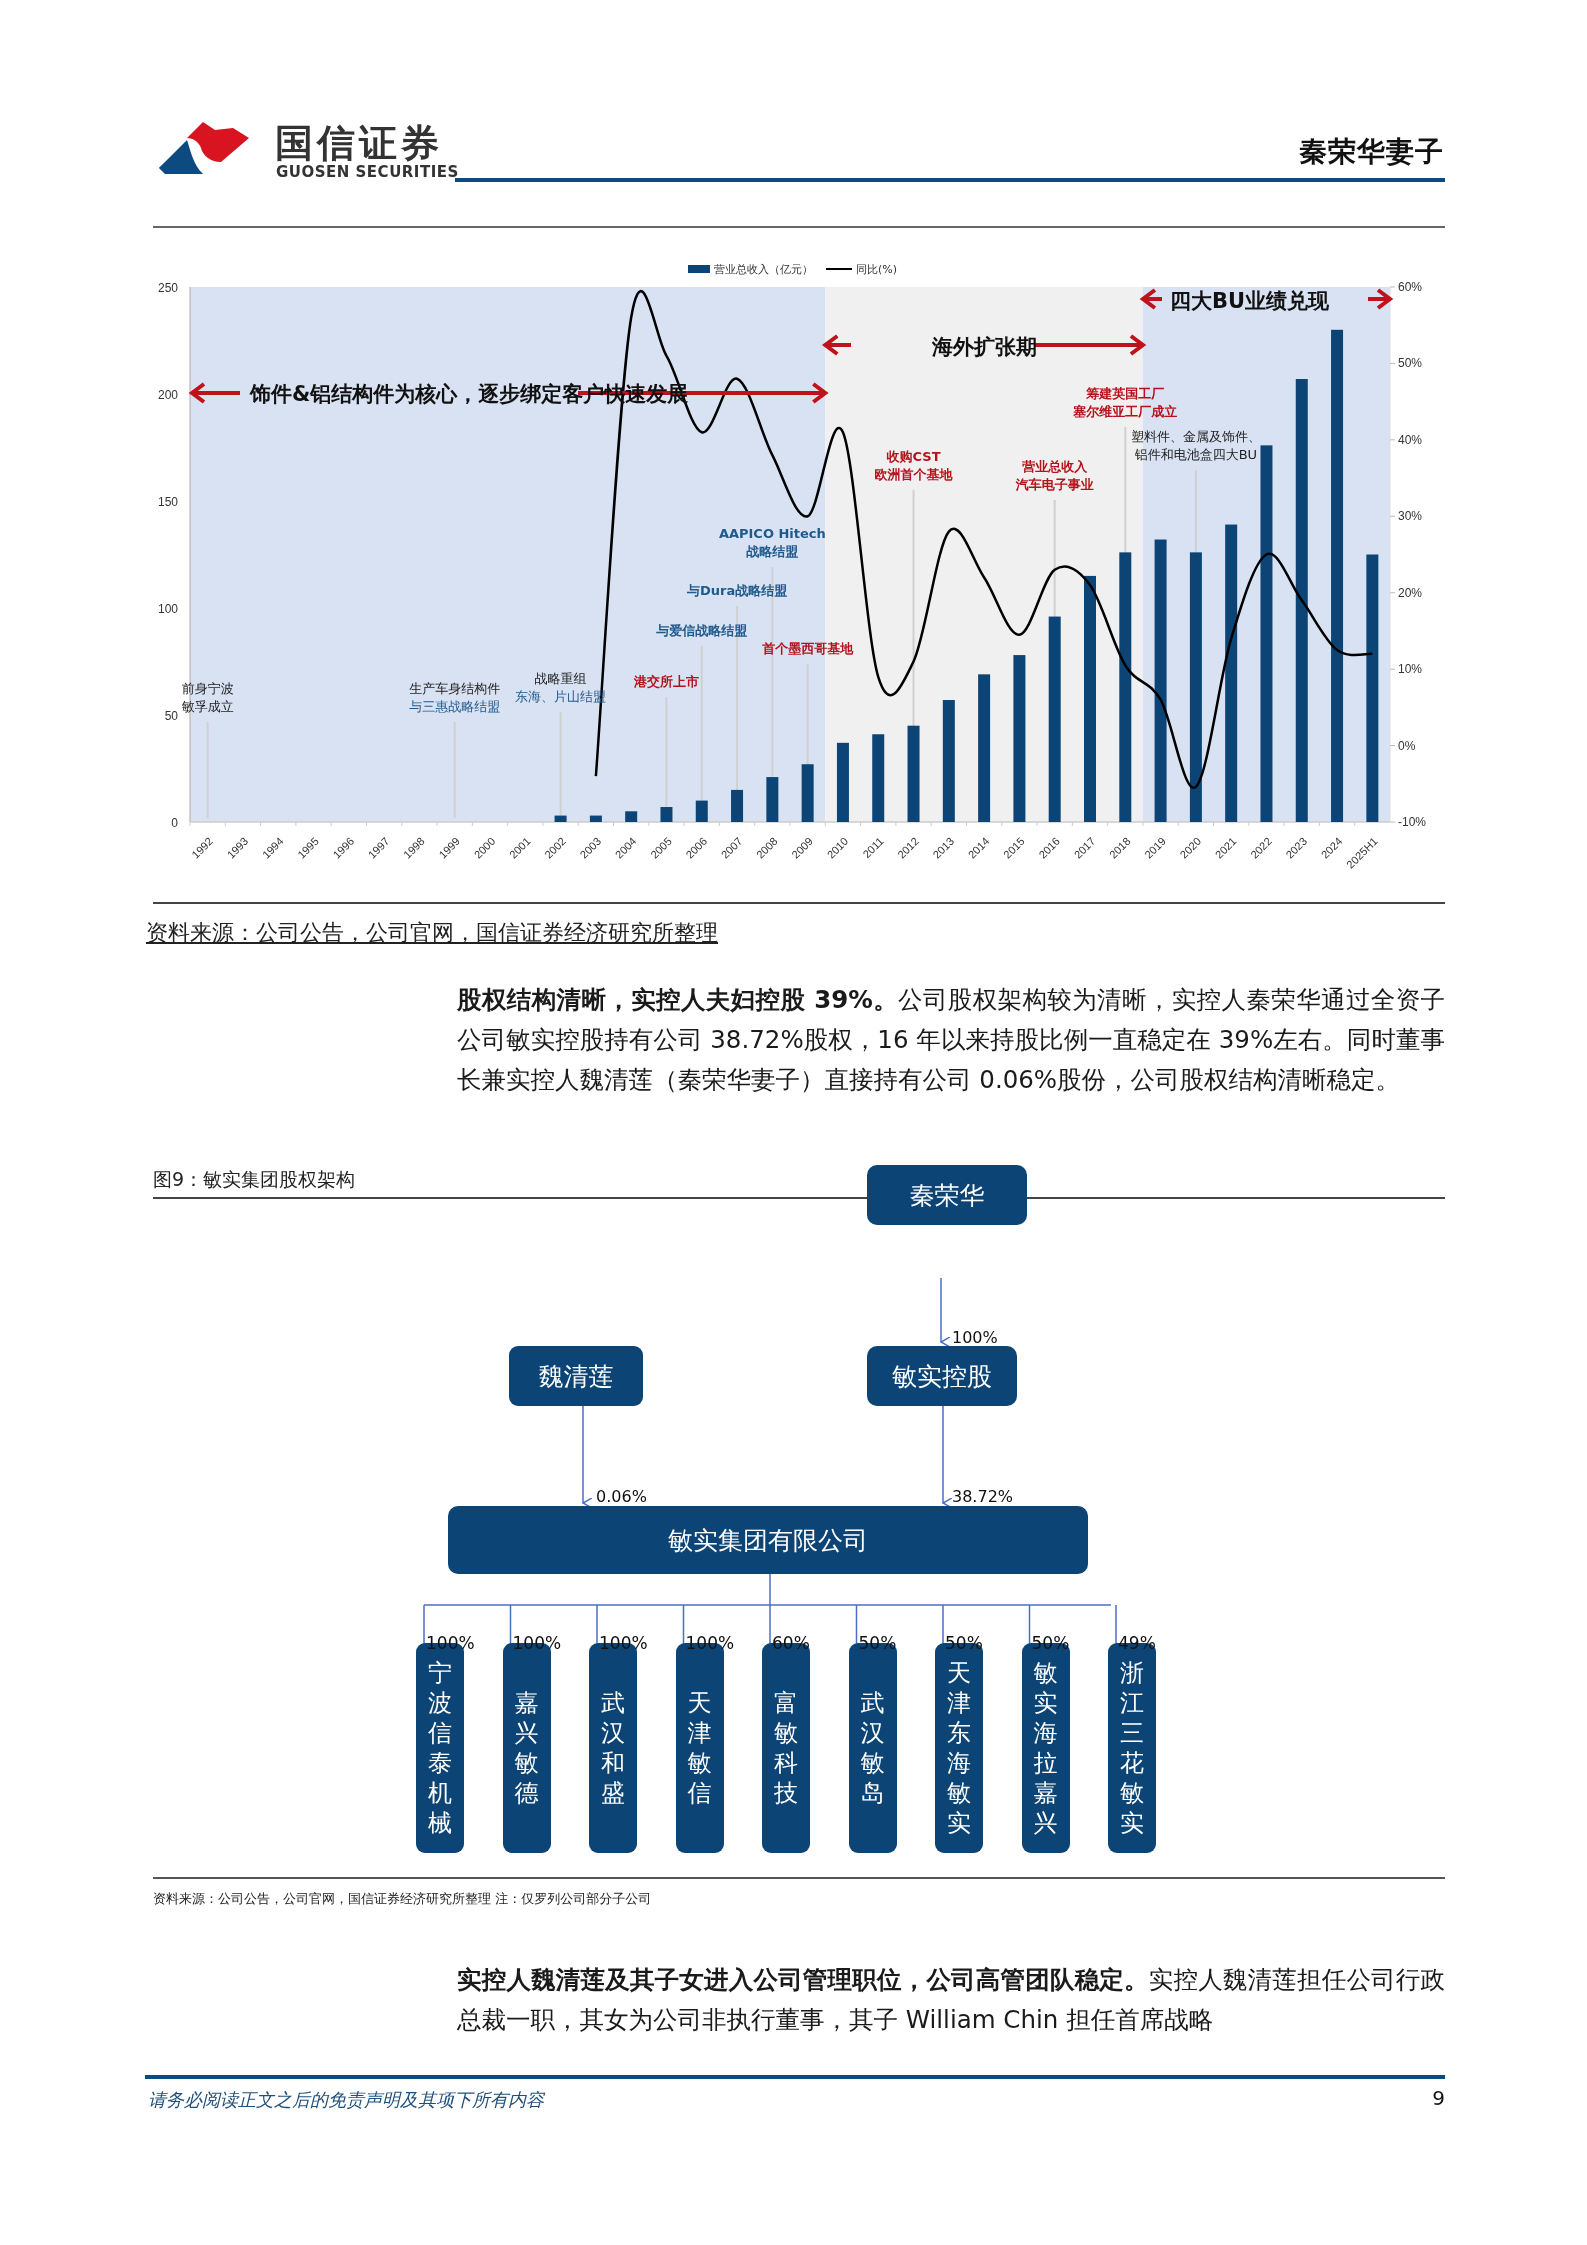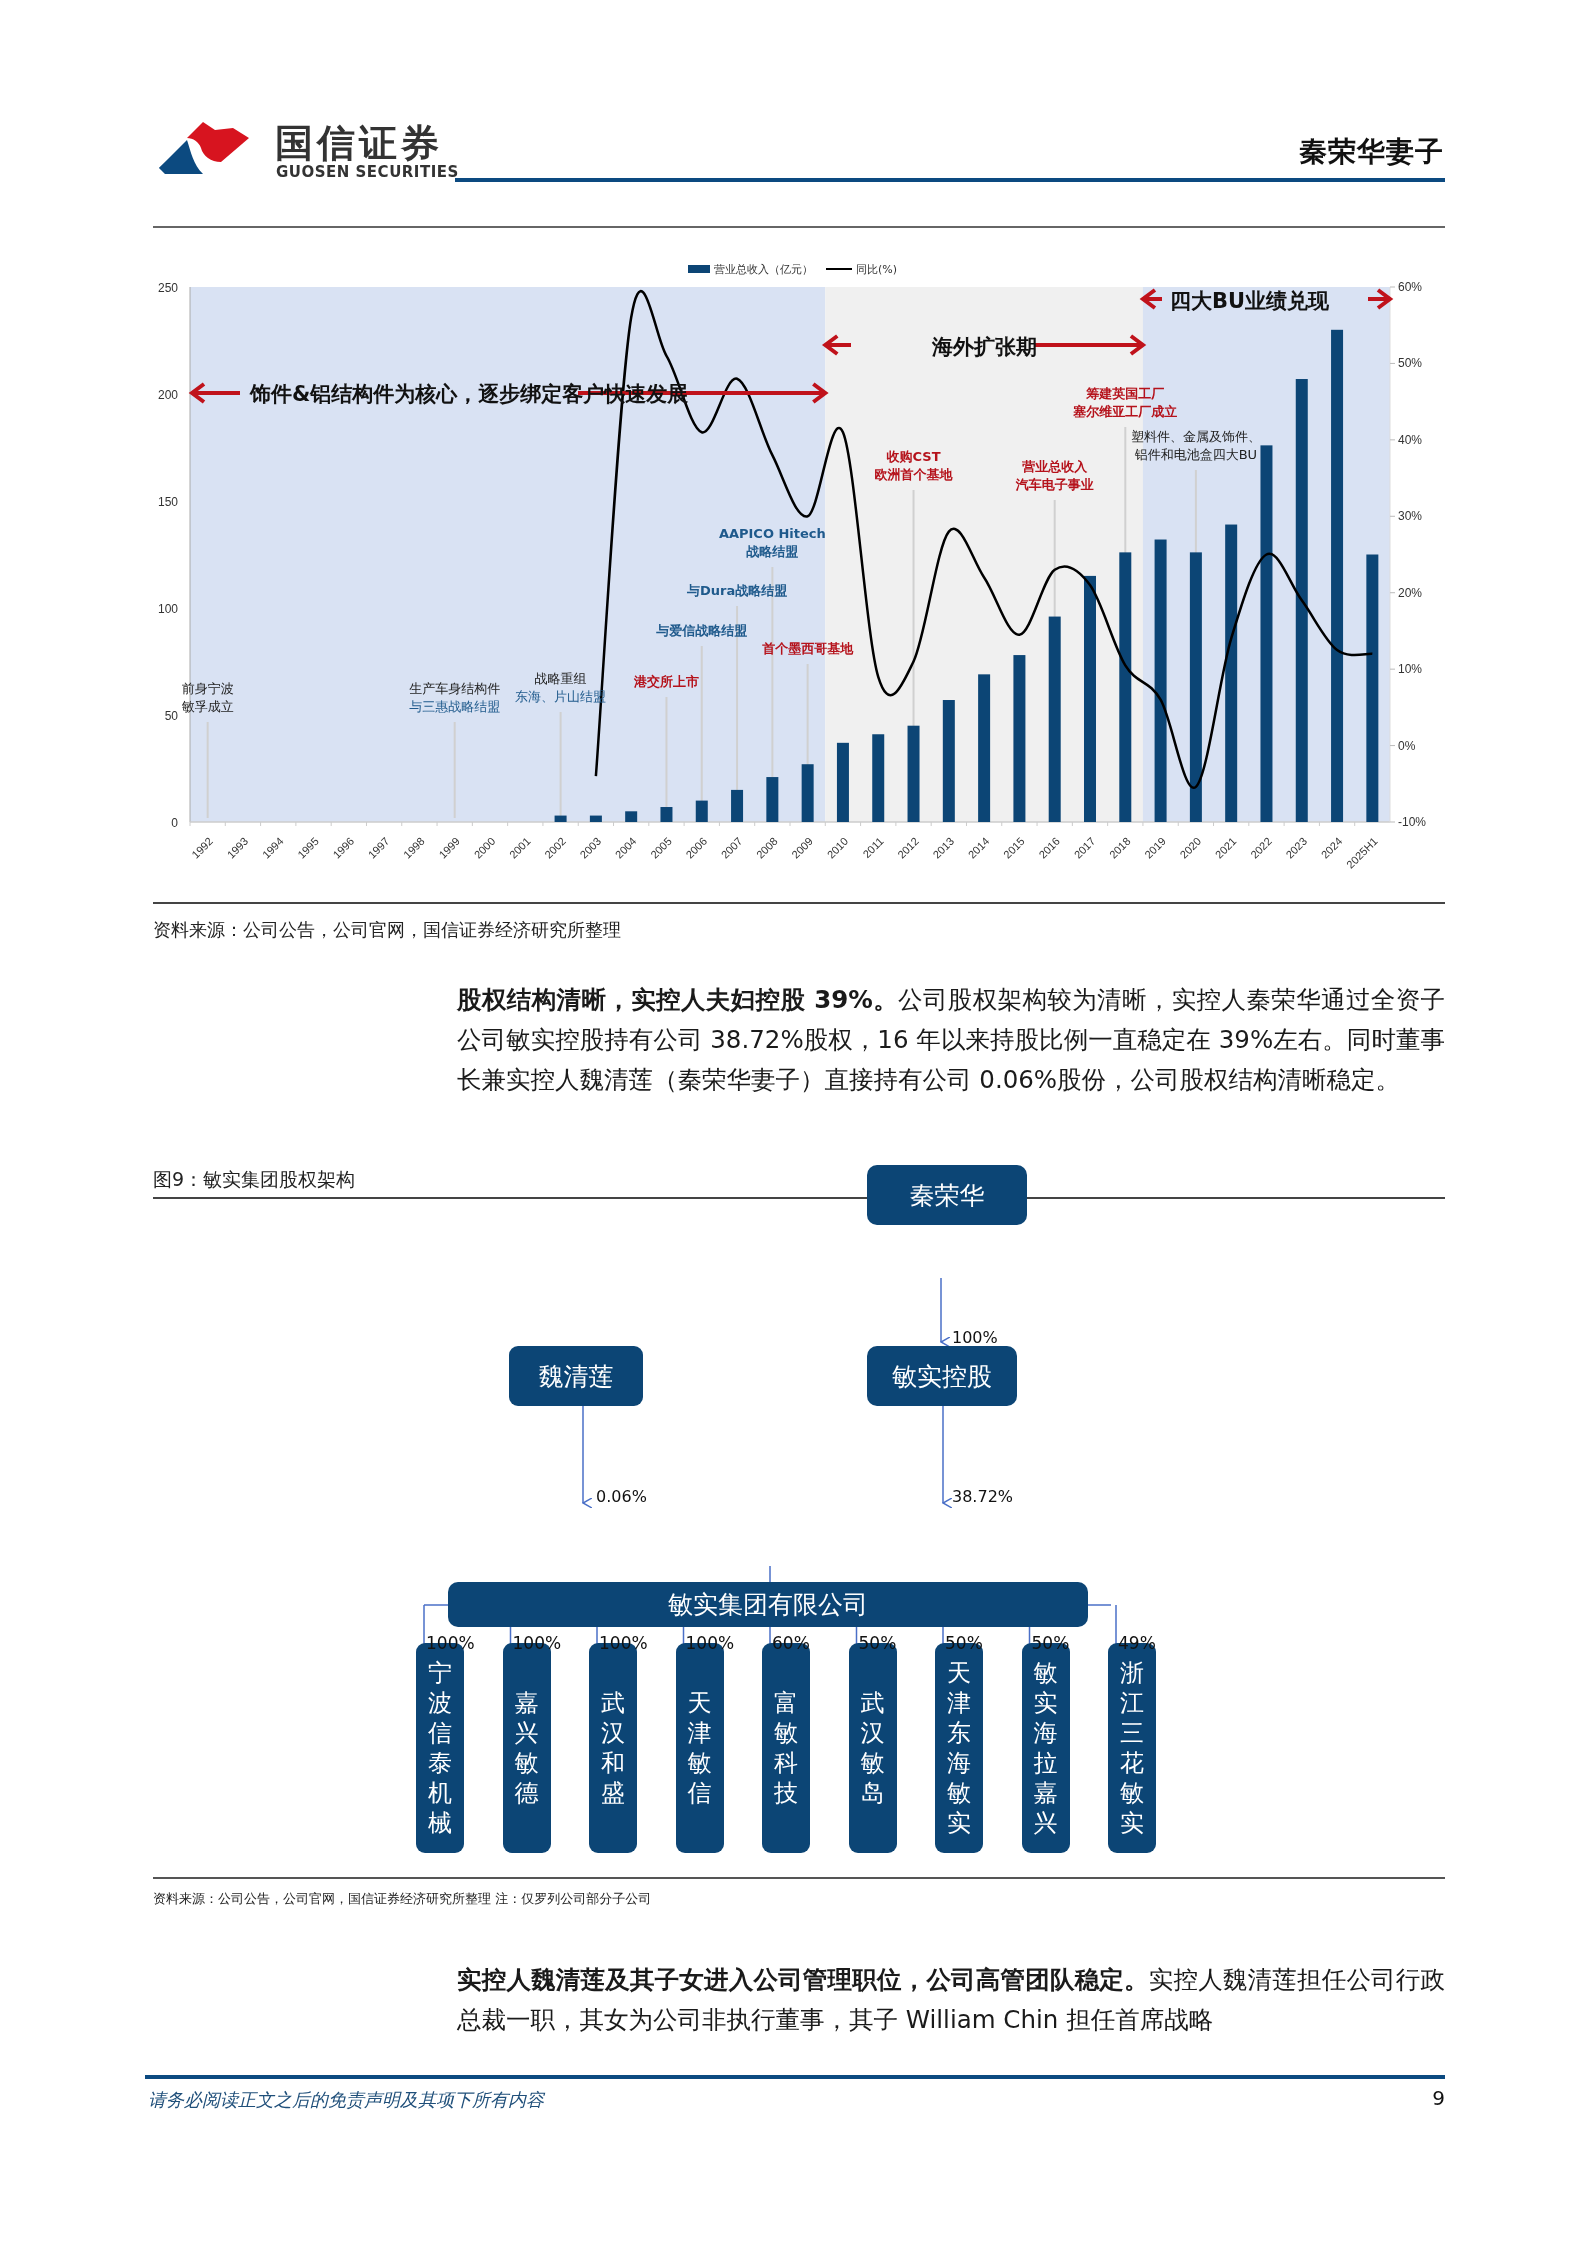--- a/index.html
+++ b/index.html
@@ -15,21 +15,21 @@
   #chart-top-rule { left: 153px; top: 226px; width: 1292px; height: 2px; background: #666; }
 
   
   #chart-svg { left: 150px; top: 250px; }
   .ann { position: absolute; font-size: 13px; line-height: 18px; text-align: center; white-space: nowrap; font-weight: bold; }
   .ann-black { color: #222; font-weight: normal; }
   .ann-blue { color: #1f5a8c; }
   .ann-red { color: #b5121b; }
   .phase-label { position: absolute; font-size: 21px; color: #111; white-space: nowrap; font-weight: bold; }
 
-  #chart-source { left: 153px; top: 918px; font-size: 18px; color: #222; }
+  #chart-source { left: 146px; top: 918px; font-size: 22px; color: #222; text-decoration: underline; }
   #chart-bottom-rule { left: 153px; top: 902px; width: 1292px; height: 2px; background: #444; }
 
   
   .para { position: absolute; left: 457px; width: 988px; font-size: 24.5px; line-height: 40px; color: #1a1a1a; text-align: justify; }
   .para b { font-weight: bold; }
 
   #fig-title { left: 153px; top: 1167px; font-size: 19px; color: #222; }
   #fig-rule { left: 153px; top: 1197px; width: 1292px; height: 2px; background: #444; }
 
   
@@ -309,21 +309,21 @@
       <line x1="1116" y1="1605" x2="1116" y2="1645" stroke="#4a6fc7" stroke-width="1.5"></line>
     </g>
 </svg>
 
 <div class="org-box" style="left:867px;top:1165px;width:160px;height:60px;">秦荣华</div>
 <div class="edge-label" style="left:952px;top:1328px;">100%</div>
 <div class="org-box" style="left:509px;top:1346px;width:134px;height:60px;border-radius:9px;">魏清莲</div>
 <div class="org-box" style="left:867px;top:1346px;width:150px;height:60px;">敏实控股</div>
 <div class="edge-label" style="left:596px;top:1487px;">0.06%</div>
 <div class="edge-label" style="left:952px;top:1487px;">38.72%</div>
-<div class="org-box" style="left:448px;top:1582px;width:640px;height:45px;">敏实集团有限公司</div>
+<div class="org-box" style="left:448px;top:1506px;width:640px;height:68px;">敏实集团有限公司</div>
 
 <div id="subs">
     <div class="sub-box" style="left: 416px;">
       <span>宁</span>
       <span>波</span>
       <span>信</span>
       <span>泰</span>
       <span>机</span>
       <span>械</span>
     </div>

